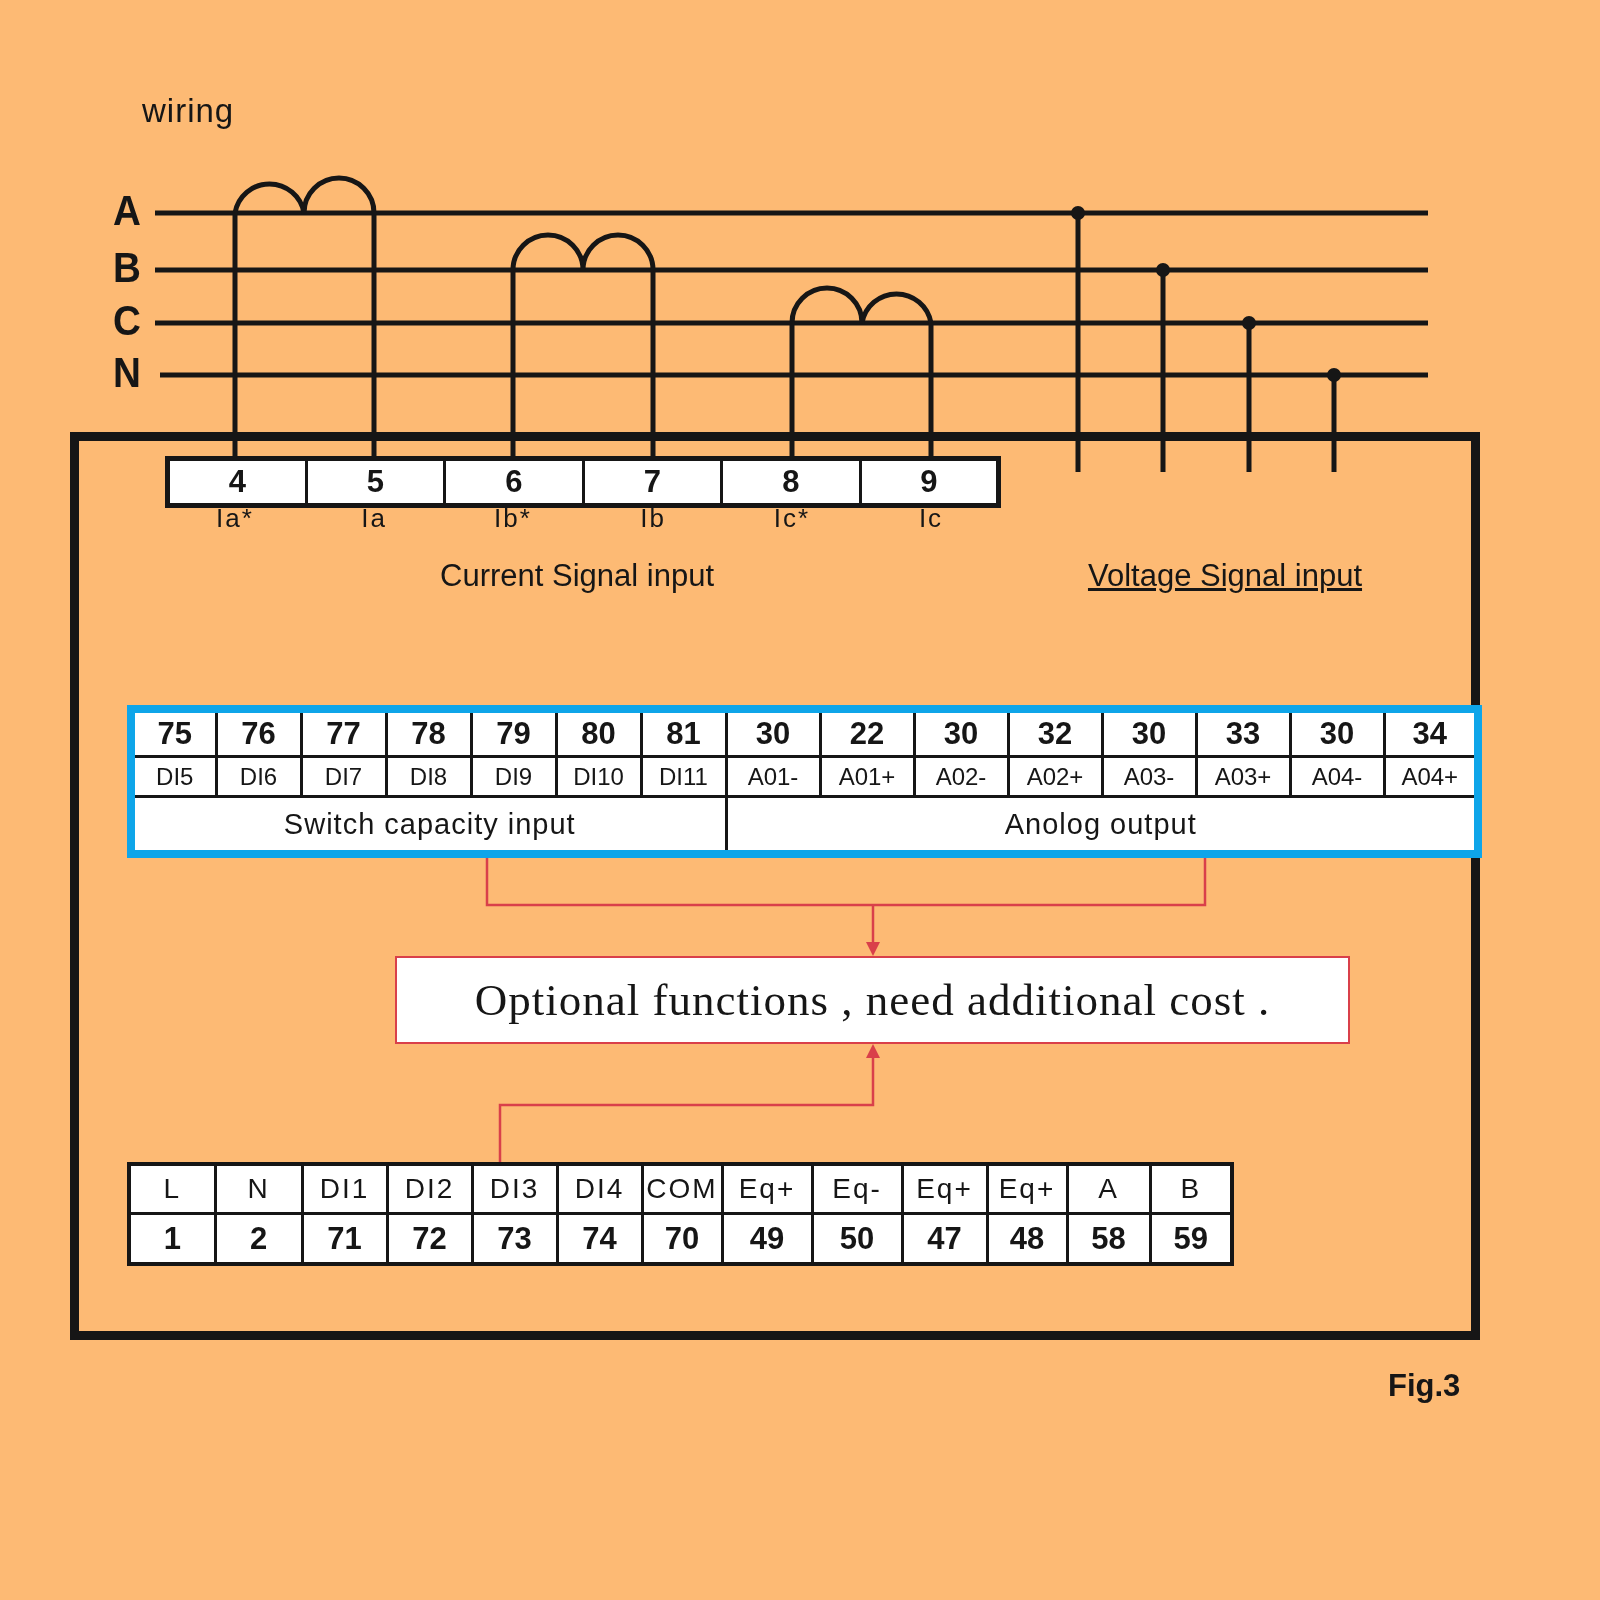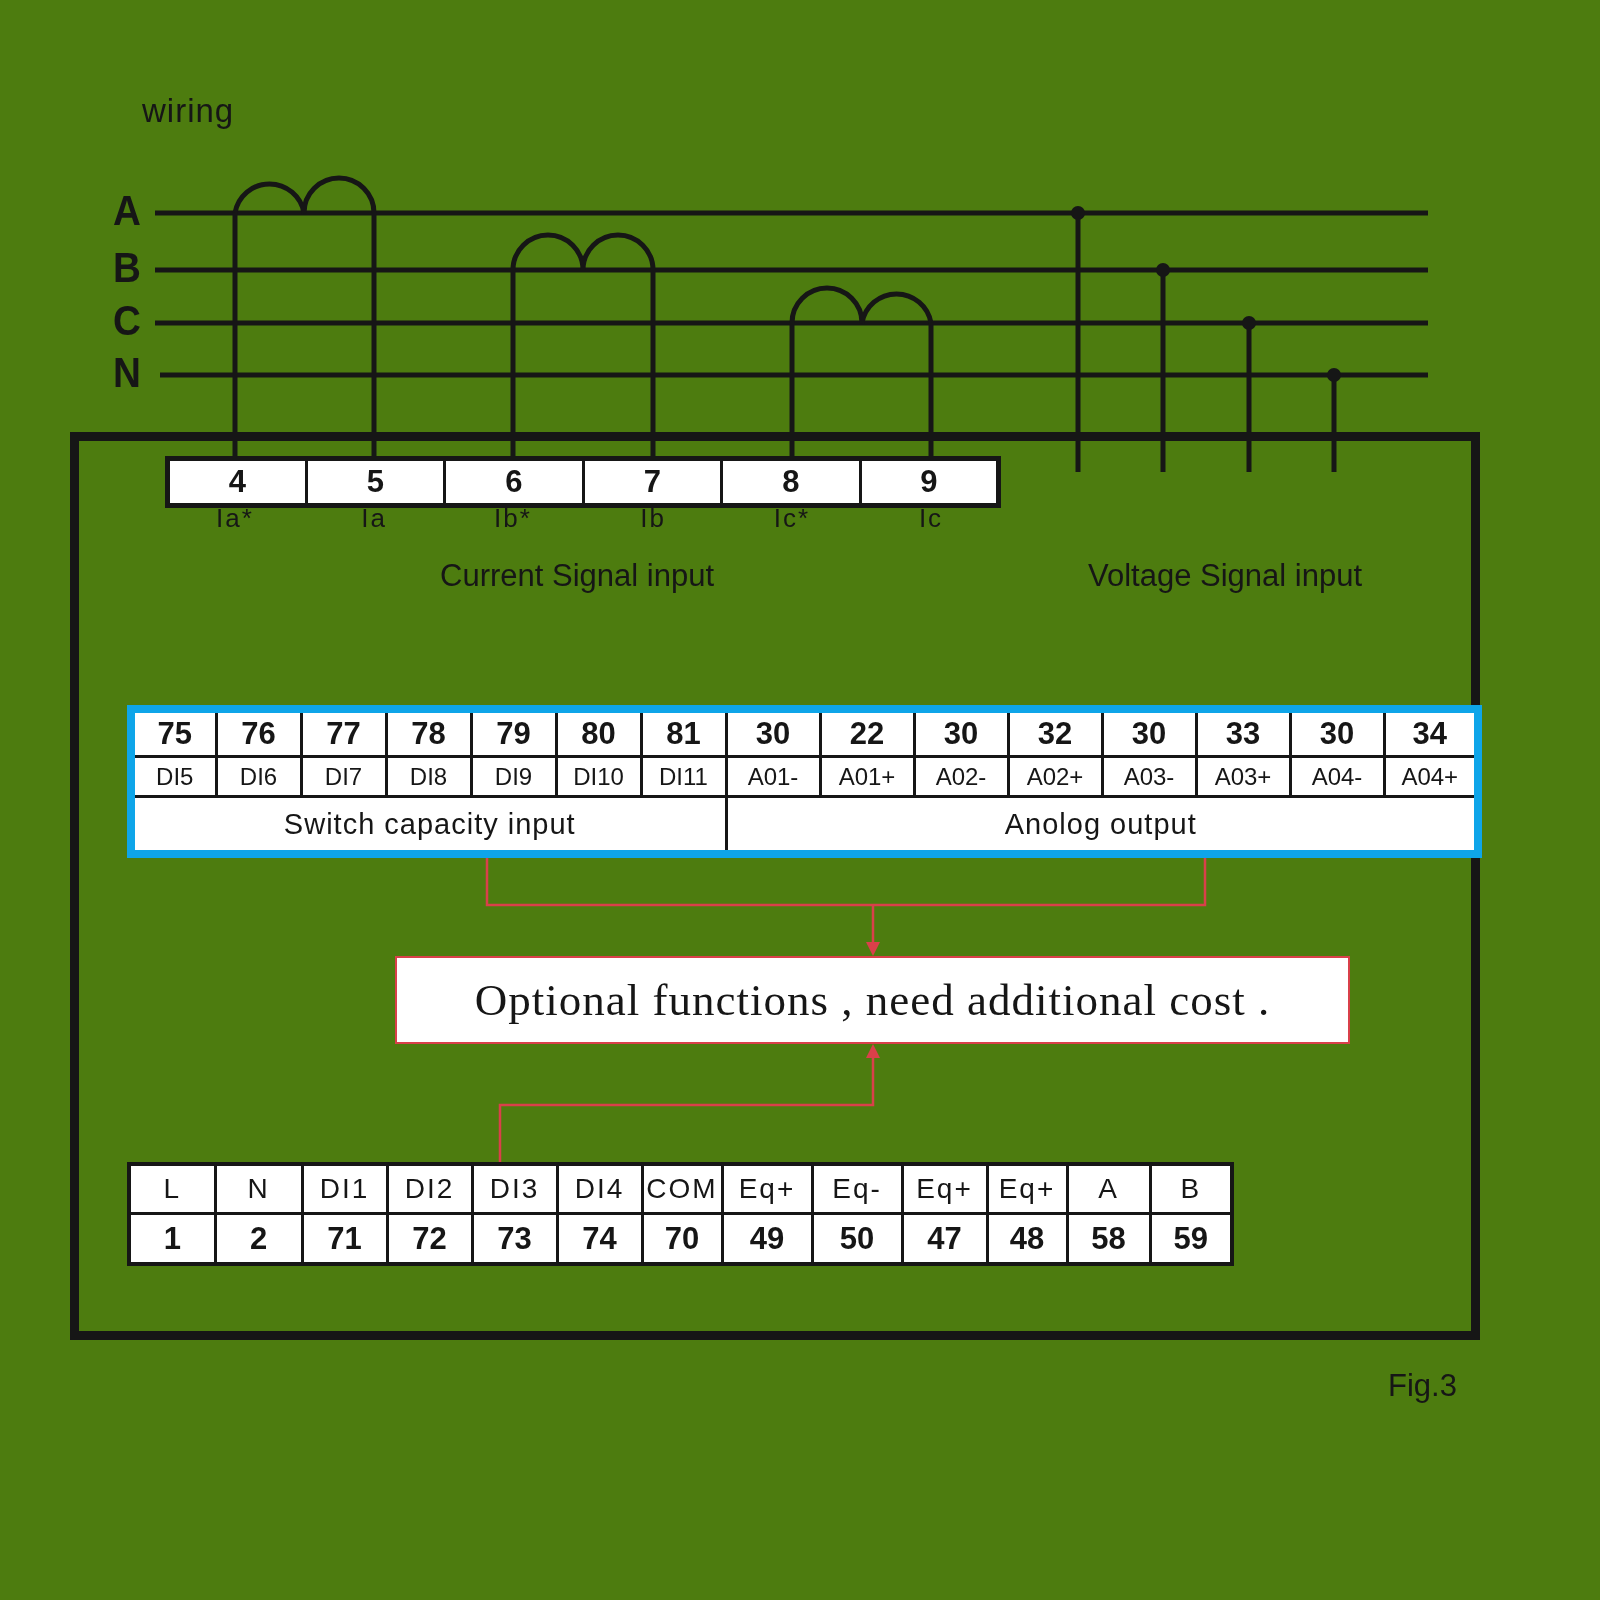--- a/index.html
+++ b/index.html
@@ -1,16 +1,16 @@
 <!DOCTYPE html>
 <html><head>
 <meta charset="utf-8">
 <style>
   html,body{margin:0;padding:0;background:#ffffff;}
-  #stage{position:relative;width:1600px;height:1600px;background:#4d7c0f;
+  #stage{position:relative;width:1600px;height:1600px;background:#fdba74;
          font-family:"Liberation Sans",sans-serif;color:#161616;overflow:hidden;}
   .abs{position:absolute;}
   svg{position:absolute;left:0;top:0;}
 
   .diagram-title{left:142px;top:92px;font-size:33px;font-weight:400;letter-spacing:1px;}
   .phase-label{left:104px;width:46px;text-align:center;font-size:42px;font-weight:700;
                transform:scaleX(.92);}
   .main-box{left:70px;top:432px;width:1410px;height:908px;border:9px solid #161616;
             box-sizing:border-box;background:transparent;}
 
@@ -37,21 +37,21 @@
   .bottbl{border:4px solid #161616;}
   .bottbl .r-hdr td{height:44px;}
   .bottbl .r-lab td{height:46px;font-size:28px;font-weight:400;letter-spacing:2px;}
   .bottbl .r-num td{height:47px;font-size:31px;font-weight:700;}
   .hdr-xs{font-size:19px;letter-spacing:0;}
   .hdr-lg{font-size:28px;letter-spacing:1px;}
   .hdr-sm{font-size:18px;letter-spacing:0;}
   .hdr-md{font-size:23px;}
   .hdr-rs{font-size:25px;letter-spacing:1px;}
 
-  .fig-label{left:1388px;top:1368px;font-size:31px;font-weight:400;}
+  .fig-label{left:1388px;top:1368px;font-size:31px;font-weight:700;}
 </style>
 </head>
 <body>
 
 <div id="stage">
 
   <svg width="1600" height="1600" viewBox="0 0 1600 1600">
 
     <line x1="155" y1="213" x2="1428" y2="213" stroke="#161616" stroke-width="5"></line>
     <line x1="155" y1="270" x2="1428" y2="270" stroke="#161616" stroke-width="5"></line>
@@ -109,21 +109,21 @@
 
 
   <div class="abs ct-label" style="left:190px;">Ia*</div>
   <div class="abs ct-label" style="left:329px;">Ia</div>
   <div class="abs ct-label" style="left:468px;">Ib*</div>
   <div class="abs ct-label" style="left:608px;">Ib</div>
   <div class="abs ct-label" style="left:747px;">Ic*</div>
   <div class="abs ct-label" style="left:886px;">Ic</div>
 
   <div class="abs caption" style="left:367px;">Current Signal input</div>
-  <div class="abs caption" style="left:1015px;">Voltage Signal input</div>
+  <div class="abs caption" style="left:1015px;text-decoration:underline;">Voltage Signal input</div>
 
   <table class="abs midtbl" style="left:127px;top:705px;width:1352px;">
     <colgroup>
       <col style="width:85px">
         <col style="width:85px">
         <col style="width:85px">
         <col style="width:85px">
       <col style="width:85px">
         <col style="width:85px">
         <col style="width:85px">

